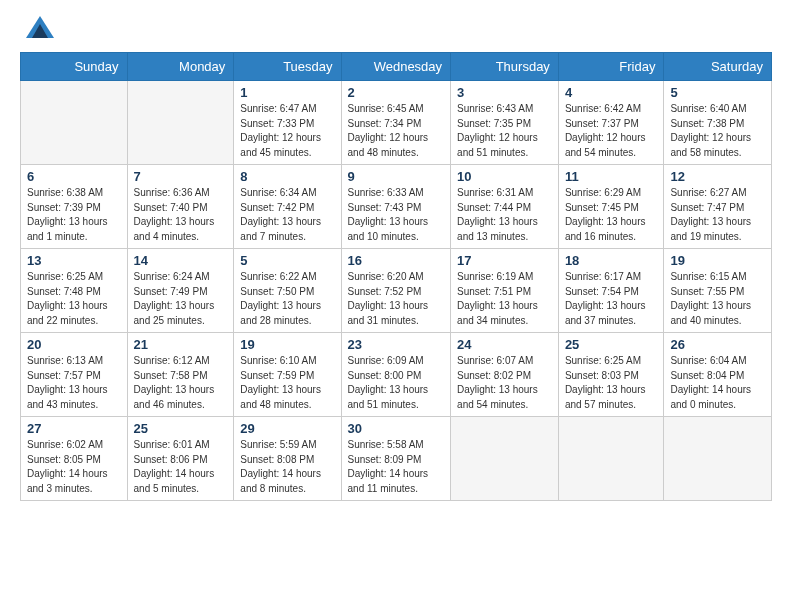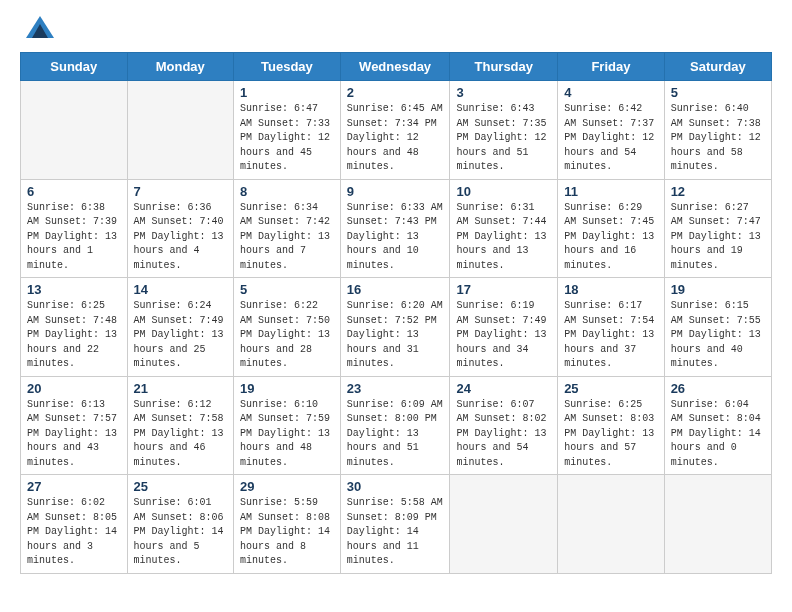--- a/index.html
+++ b/index.html
@@ -55,24 +55,24 @@
       margin-top: 2px;
     }
     .calendar {
       width: 100%;
       border-collapse: collapse;
       border: 1px solid #ccc;
     }
     .calendar th {
       background: #2e7fc1;
       color: #fff;
-      text-align: center;
+      text-align: right;
       padding: 6px 8px;
       font-size: 13px;
-      font-weight: bold;
+      font-weight: normal;
       border: 1px solid #2471ae;
     }
     .calendar td {
       vertical-align: top;
       border: 1px solid #ccc;
       padding: 4px 6px;
       width: 113px;
       min-height: 80px;
       font-size: 10px;
       color: #333;
@@ -85,21 +85,20 @@
       font-size: 13px;
       font-weight: bold;
       color: #1a3a5c;
       display: block;
       margin-bottom: 2px;
     }
     .day-detail {
       font-size: 10px;
       line-height: 1.45;
       color: #333;
-      font-family: Liberation Mono, monospace;
     }
   </style>
 </head>
 <body>
 
 <div class="page">
   <div class="header">
     <div class="logo">
       <div style="position:relative; display:inline-block;">
         <span class="logo-text">
@@ -247,21 +246,21 @@
           <td>
             <span class="day-num">16</span>
             <div class="day-detail">Sunrise: 6:20 AM
 Sunset: 7:52 PM
 Daylight: 13 hours
 and 31 minutes.</div>
           </td>
           <td>
             <span class="day-num">17</span>
             <div class="day-detail">Sunrise: 6:19 AM
-Sunset: 7:49 PM
+Sunset: 7:51 PM
 Daylight: 13 hours
 and 34 minutes.</div>
           </td>
           <td>
             <span class="day-num">18</span>
             <div class="day-detail">Sunrise: 6:17 AM
 Sunset: 7:54 PM
 Daylight: 13 hours
 and 37 minutes.</div>
           </td>

